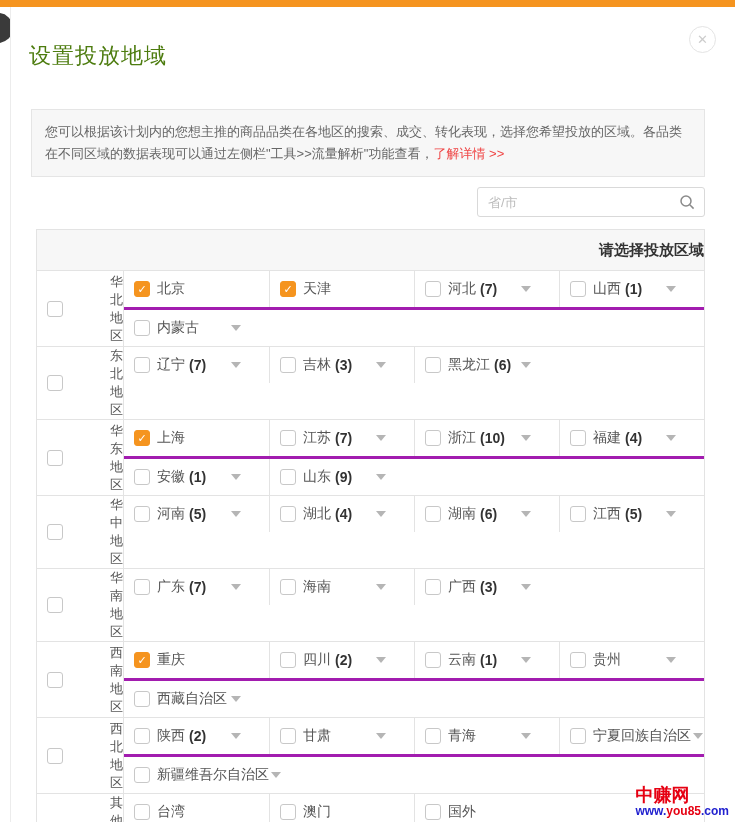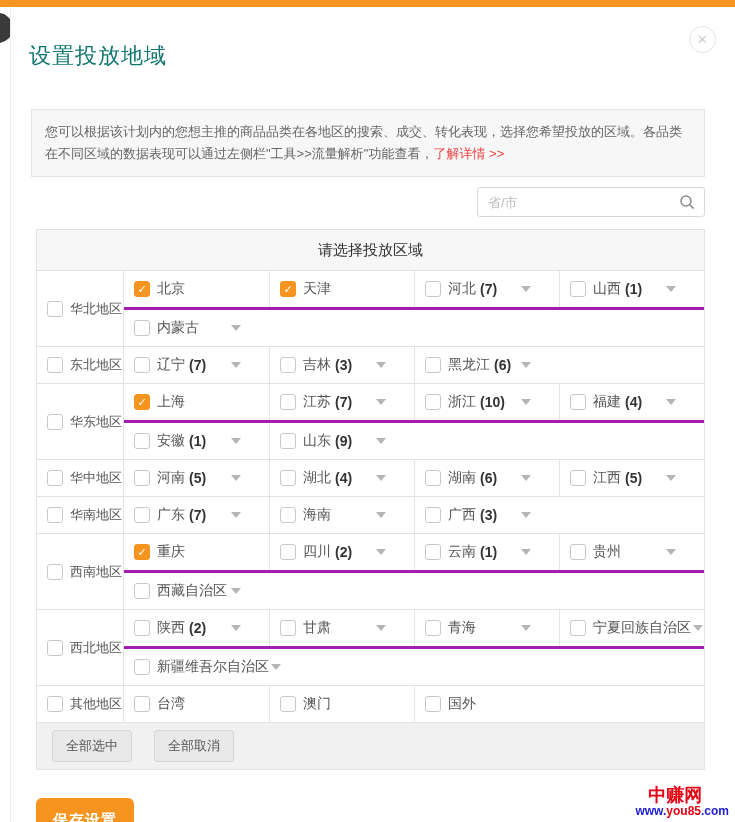--- a/index.html
+++ b/index.html
@@ -5,55 +5,55 @@
   html,body{margin:0;padding:0;}
   body{
     width:735px;height:822px;position:relative;overflow:hidden;
     background:#fff;font-family:"Liberation Sans","DejaVu Sans",sans-serif;
   }
   .topbar{position:absolute;top:0;left:0;right:0;height:7px;background:#f5941f;z-index:3;}
   .peek-circle{position:absolute;left:-17px;top:13px;width:30px;height:30px;border-radius:50%;background:#3a3a3a;z-index:1;}
   .modal{position:absolute;left:10px;top:7px;right:0;bottom:0;background:#fff;border-left:1px solid #ececec;z-index:2;}
   .close-btn{position:absolute;top:19px;right:19px;width:27px;height:27px;border:1px solid #e4e4e4;border-radius:50%;
     color:#ccc;display:flex;align-items:center;justify-content:center;font-size:13px;cursor:pointer;background:#fff;box-sizing:border-box;}
-  .dialog-title{margin:34px 17px 0 18px;font-size:22px;font-weight:400;color:#0f766e;letter-spacing:1px;}
+  .dialog-title{margin:34px 17px 0 18px;font-size:22px;font-weight:400;color:#4d7c0f;letter-spacing:1px;}
   .notice{margin:38px 30px 0 20px;background:#f7f7f7;border:1px solid #e5e5e5;padding:11px 13px;
     font-size:13px;line-height:1.7;color:#666;box-sizing:border-box;}
   .notice a{color:#ef4444;text-decoration:none;cursor:pointer;}
   .search-row{margin:10px 30px 0 20px;display:flex;justify-content:flex-end;}
   .search-box{width:228px;height:30px;border:1px solid #d9d9d9;border-radius:3px;display:flex;align-items:center;box-sizing:border-box;background:#fff;}
   .search-box input{flex:1;border:none;outline:none;padding:0 0 0 10px;font-size:13px;color:#333;background:transparent;min-width:0;
     font-family:"Liberation Sans","DejaVu Sans",sans-serif;}
   .search-box input::placeholder{color:#bbb;}
   .search-icon{flex:0 0 auto;margin-right:9px;display:flex;}
   .rtable{margin:12px 30px 0 25px;border:1px solid #e3e3e3;}
-  .thead{height:40px;line-height:40px;text-align:center;font-weight:normal;font-size:15px;color:#333;
+  .thead{height:40px;line-height:40px;text-align:right;font-weight:bold;font-size:15px;color:#333;
     background:#f7f7f7;border-bottom:1px solid #e3e3e3;}
   .region-row{display:flex;border-bottom:1px solid #e3e3e3;}
-  .region-cell{flex:0 0 87px;display:flex;align-items:center;padding-left:10px;border-right:1px solid #e3e3e3;box-sizing:border-box;}
+  .region-cell{flex:0 0 87px;display:flex;align-items:center;padding-left:10px;border-right:1px solid #e3e3e3;box-sizing:border-box;gap:40px;}
   .subrows{flex:1;display:flex;flex-direction:column;min-width:0;}
   .subrow{display:flex;height:36px;}
   .subrow + .subrow{border-top:3px solid #a21caf;}
   .cell{flex:0 0 25%;box-sizing:border-box;display:flex;align-items:center;padding-left:10px;white-space:nowrap;}
   .cell + .cell{border-left:1px solid #e3e3e3;}
   .spacer{flex:1 1 auto;min-width:2px;}
   .cb{width:16px;height:16px;border:1px solid #c8c8c8;border-radius:3px;background:#fff;display:inline-flex;
     align-items:center;justify-content:center;font-size:11px;line-height:1;color:#fff;flex:0 0 auto;margin-right:7px;box-sizing:border-box;cursor:pointer;}
   .cb.checked{background:#f5941f;border-color:#f5941f;}
   .rlabel{font-size:13px;color:#555;}
   .plabel{font-size:14px;color:#555;}
   .pcount{font-size:14px;font-weight:bold;color:#333;margin-left:4px;}
   .arrow{width:0;height:0;border-left:5px solid transparent;border-right:5px solid transparent;border-top:6px solid #b5b5b5;
     margin-right:28px;flex:0 0 auto;cursor:pointer;}
   .tfoot{background:#f1f1f1;height:46px;display:flex;align-items:center;gap:22px;padding-left:15px;}
   .tbtn{background:#e9e9e9;border:1px solid #d5d5d5;border-radius:3px;padding:6px 13px;font-size:13px;color:#555;cursor:pointer;
     font-family:"Liberation Sans","DejaVu Sans",sans-serif;}
   .save-btn{margin:28px 0 0 25px;background:#f5941f;color:#fff;font-size:15px;font-weight:bold;border:none;border-radius:6px;
     padding:13px 17px;cursor:pointer;letter-spacing:1px;font-family:"Liberation Sans","DejaVu Sans",sans-serif;}
-  .watermark{position:absolute;right:6px;bottom:3px;text-align:center;line-height:1.15;z-index:4;}
+  .watermark{position:absolute;right:6px;bottom:3px;text-align:left;line-height:1.15;z-index:4;}
   .wm1{color:#e60012;font-weight:bold;font-size:18px;margin-right:14px;}
   .wm2{font-size:12px;font-weight:bold;}
   .wm-blue{color:#2121cf;}
   .wm-red{color:#e60012;}
 </style>
 </head>
 <body>
 
 <div class="topbar"></div>
 <div class="peek-circle"></div>

